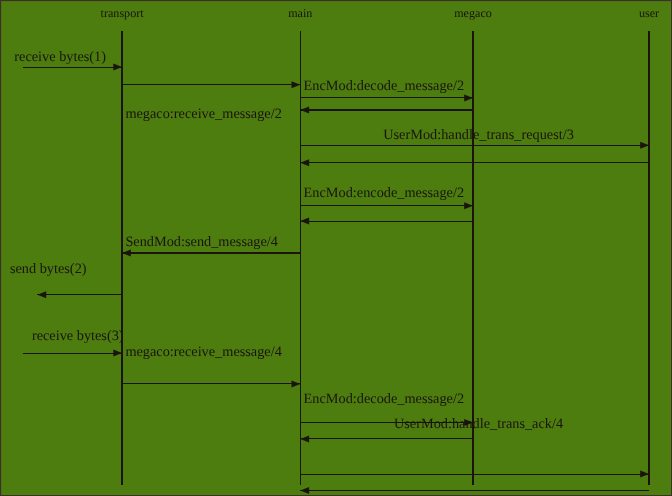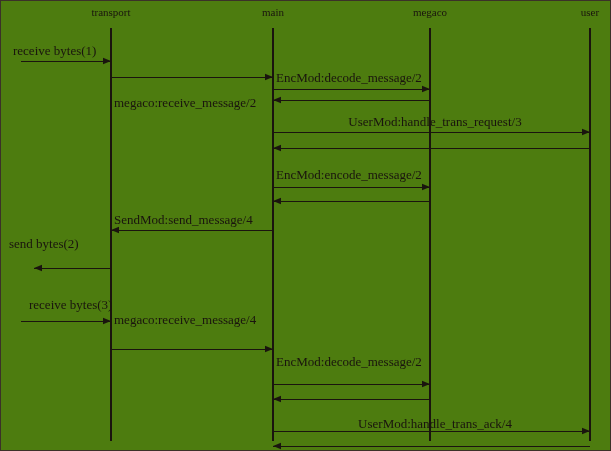--- a/index.html
+++ b/index.html
@@ -122,16 +122,16 @@
       <div class="msg-label left" style="left: 12px; top: 44px;">receive bytes(1)</div>
       <div class="msg-label left" style="left: 113px; top: 60px; margin-top: 36px;">megaco:receive_message/2</div>
       <div class="msg-label left" style="left: 275px; top: 71px;">EncMod:decode_message/2</div>
       <div class="msg-label center" style="left: 434px; top: 115px;">UserMod:handle_trans_request/3</div>
       <div class="msg-label left" style="left: 275px; top: 168px;">EncMod:encode_message/2</div>
       <div class="msg-label left" style="left: 113px; top: 213px;">SendMod:send_message/4</div>
       <div class="msg-label left" style="left: 8px; top: 237px;">send bytes(2)</div>
       <div class="msg-label left" style="left: 28px; top: 298px;">receive bytes(3)</div>
       <div class="msg-label left" style="left: 113px; top: 313px;">megaco:receive_message/4</div>
       <div class="msg-label left" style="left: 275px; top: 355px;">EncMod:decode_message/2</div>
-      <div class="msg-label center" style="left: 434px; top: 417px;">UserMod:handle_trans_ack/4</div>
+      <div class="msg-label center" style="left: 434px; top: 378px;">UserMod:handle_trans_ack/4</div>
     </div>
 
 </div>
 
 </body></html>

